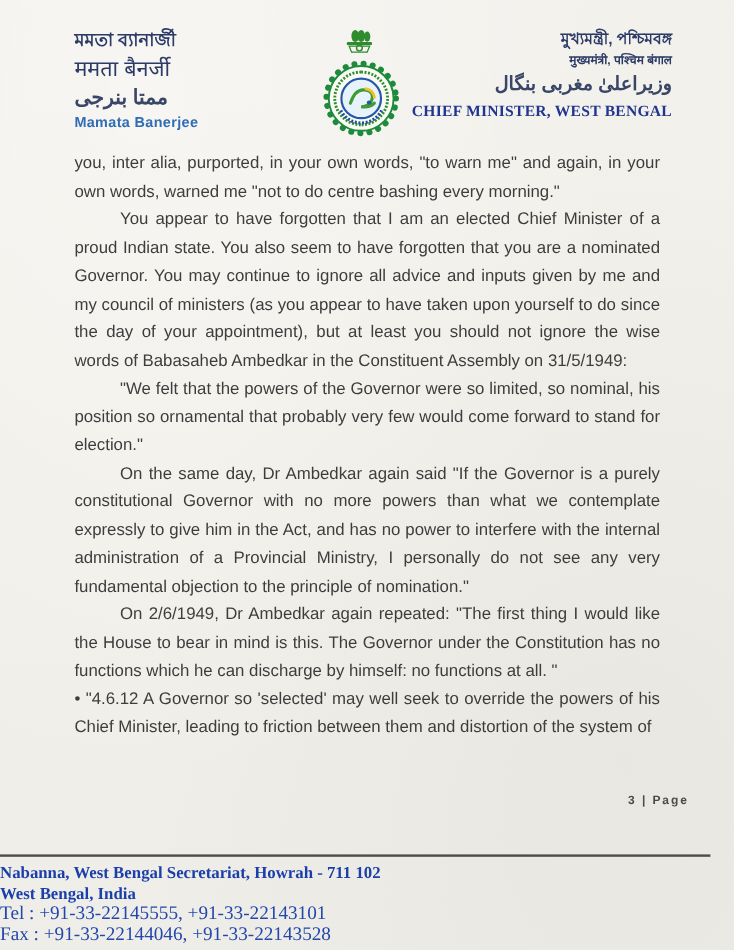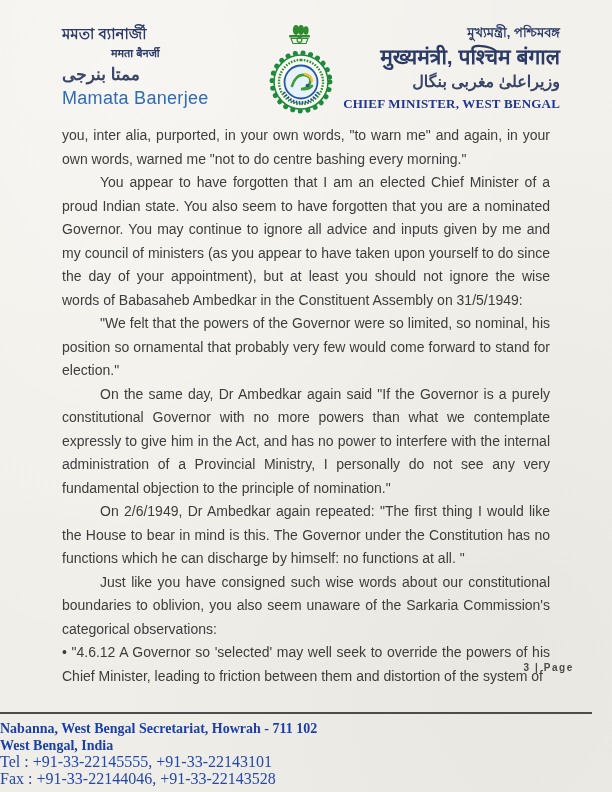--- a/index.html
+++ b/index.html
@@ -17,30 +17,30 @@
       linear-gradient(180deg,#f3f1ec 0%,#f1efe9 55%,#efede7 100%);
     overflow:hidden;
   }
 
   
   .name-block{
     position:absolute;left:62px;top:26px;
     color:#2c3a66;line-height:1.0;
   }
   .name-block .l-bn{font-size:15px;font-weight:600;margin-bottom:7px;}
-  .name-block .l-hi{font-size:11px;font-weight:700;margin-bottom:7px;text-align:center;}
+  .name-block .l-hi{font-size:18px;font-weight:400;margin-bottom:7px;}
   .name-block .l-ur{font-size:17px;font-weight:600;color:#3a4668;margin-bottom:6px;}
-  .name-block .l-en{font-size:18px;font-weight:400;color:#2f6cb3;letter-spacing:.3px;}
+  .name-block .l-en{font-size:12px;font-weight:700;color:#2f6cb3;letter-spacing:.3px;}
 
   .title-block{
     position:absolute;right:52px;top:26px;text-align:right;
     color:#2c3a66;line-height:1.0;
   }
   .title-block .l-bn{font-size:13px;font-weight:600;margin-bottom:7px;}
-  .title-block .l-hi{font-size:21px;font-weight:700;margin-bottom:7px;}
+  .title-block .l-hi{font-size:10px;font-weight:700;margin-bottom:7px;}
   .title-block .l-ur{font-size:16px;font-weight:600;color:#3a4668;margin-bottom:7px;}
   .title-block .l-en{
     font-family:Liberation Serif, serif;
     font-size:13px;font-weight:700;color:#21368f;letter-spacing:.2px;margin-left:47px;
   }
 
   .emblem{position:absolute;left:258px;top:22px;width:86px;height:96px;}
 
   
   .letter-body{
@@ -114,21 +114,20 @@
     <div class="l-ur">وزیراعلیٰ مغربی بنگال</div>
     <div class="l-en">CHIEF MINISTER, WEST BENGAL</div>
   </div>
 
   <div class="letter-body">
     <p class="para">you, inter alia, purported, in your own words, "to warn me" and again, in your own words, warned me "not to do centre bashing every morning."</p>
     <p class="para para-indent">You appear to have forgotten that I am an elected Chief Minister of a proud Indian state. You also seem to have forgotten that you are a nominated Governor. You may continue to ignore all advice and inputs given by me and my council of ministers (as you appear to have taken upon yourself to do since the day of your appointment), but at least you should not ignore the wise words of Babasaheb Ambedkar in the Constituent Assembly on 31/5/1949:</p>
     <p class="para para-indent">"We felt that the powers of the Governor were so limited, so nominal, his position so ornamental that probably very few would come forward to stand for election."</p>
     <p class="para para-indent">On the same day, Dr Ambedkar again said "If the Governor is a purely constitutional Governor with no more powers than what we contemplate expressly to give him in the Act, and has no power to interfere with the internal administration of a Provincial Ministry, I personally do not see any very fundamental objection to the principle of nomination."</p>
     <p class="para para-indent">On 2/6/1949, Dr Ambedkar again repeated: "The first thing I would like the House to bear in mind is this. The Governor under the Constitution has no functions which he can discharge by himself: no functions at all. "</p>
-    <p class="para para-indent">Just like you have consigned such wise words about our constitutional boundaries to oblivion, you also seem unaware of the Sarkaria Commission's categorical observations:</p>
     <p class="para para-bullet">• "4.6.12 A Governor so 'selected' may well seek to override the powers of his Chief Minister, leading to friction between them and distortion of the system of</p>
   </div>
 
   <div class="page-number">3 | Page</div>
 
   <div class="footer-rule"></div>
   <div class="footer-address">
     <div class="fa-bold">Nabanna, West Bengal Secretariat, Howrah - 711 102</div>
     <div class="fa-bold">West Bengal, India</div>
     <div class="fa-reg">Tel : +91-33-22145555, +91-33-22143101</div>

